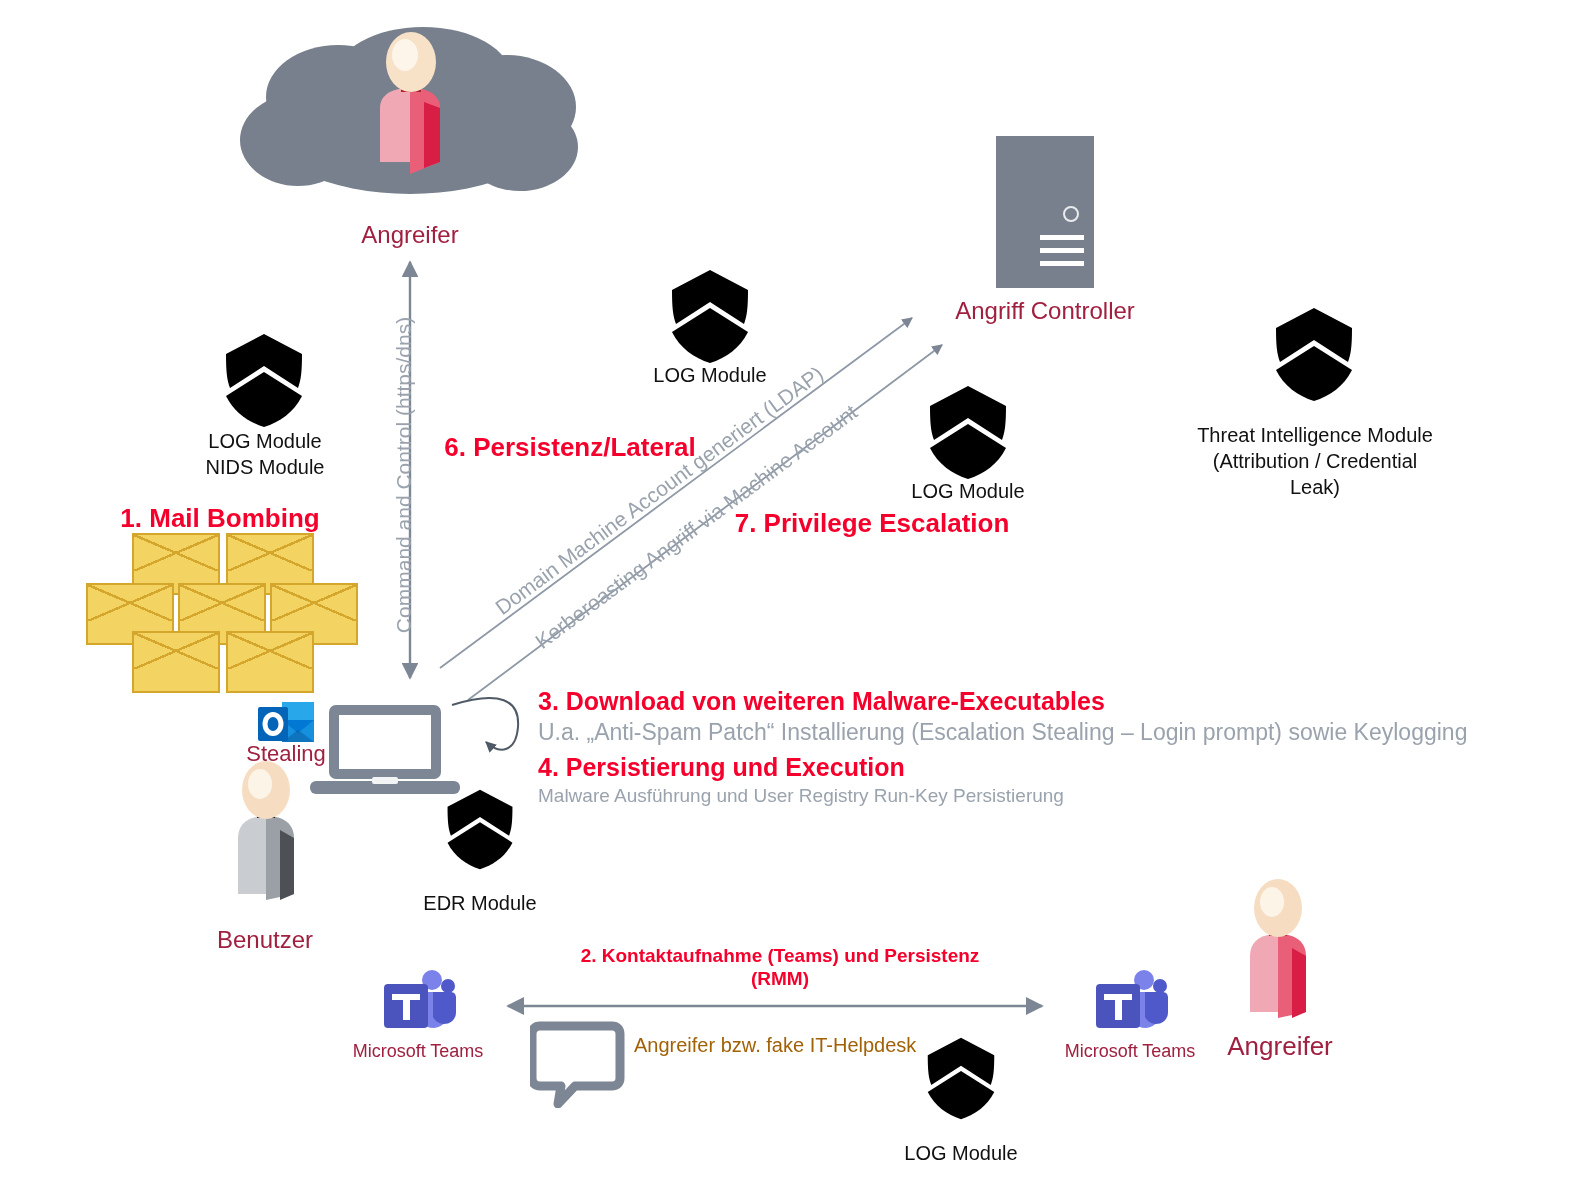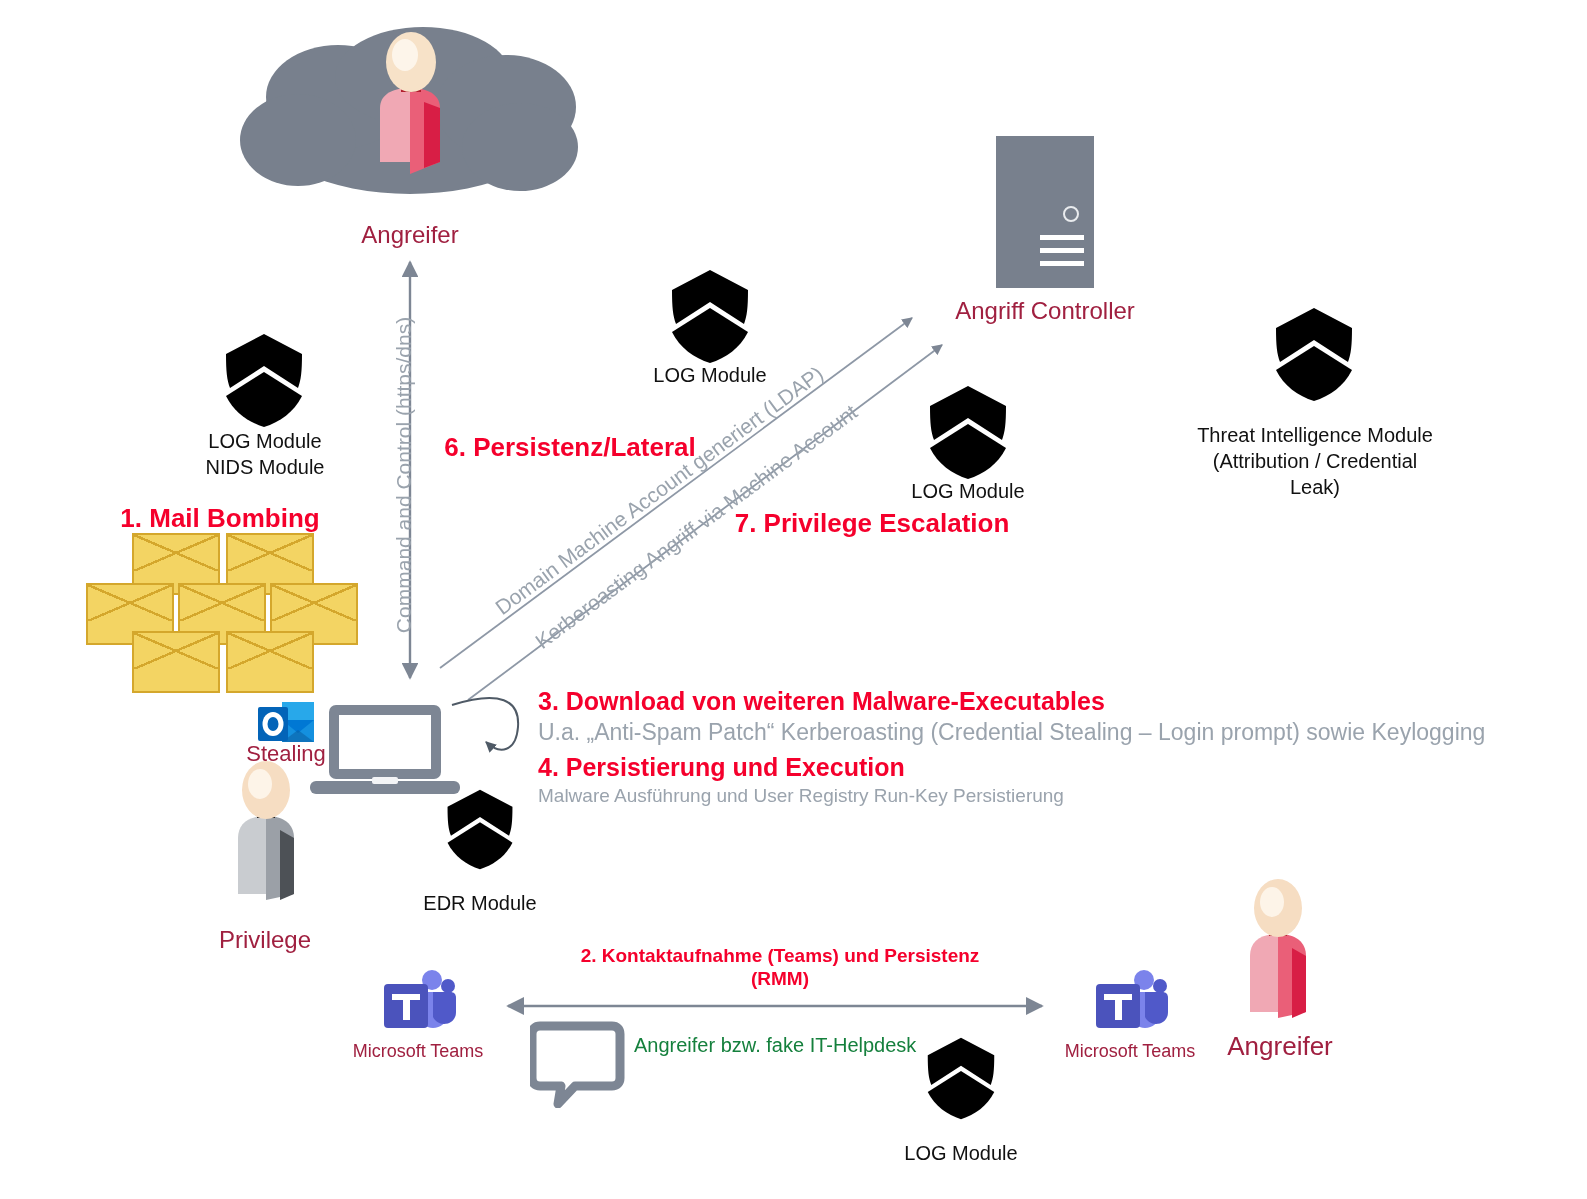--- a/index.html
+++ b/index.html
@@ -5,21 +5,21 @@
   html,body{margin:0;padding:0;background:#ffffff;}
   body{width:1587px;height:1199px;position:relative;overflow:hidden;
        font-family:"Liberation Sans","DejaVu Sans",sans-serif;}
   .stage{position:absolute;left:0;top:0;width:1587px;height:1199px;text-decoration:underline;}
   .abs{position:absolute;}
   svg.layer{position:absolute;left:0;top:0;width:1587px;height:1199px;pointer-events:none;}
 
   
   .t-red{color:#F5002C;font-size:26px;font-weight:600;line-height:1.2;text-align:center;}
   .t-gray{color:#9aa3ad;font-size:24px;line-height:1.25;}
-  .t-gray-sm{color:#15803d;font-size:20px;line-height:1.25;}
+  .t-gray-sm{color:#a16207;font-size:20px;line-height:1.25;}
   .t-black{color:#111;font-size:20px;line-height:1.3;text-align:center;}
   .t-crimson{color:#A02040;font-size:24px;line-height:1.25;text-align:center;}
   .t-crimson-sm{color:#A02040;font-size:18px;line-height:1.2;text-align:center;}
   .t-diag{color:#9aa3ad;font-size:21px;white-space:nowrap;transform-origin:0 50%;}
 
   
   .shield{display:block;}
 
   
   .env{position:absolute;background:#f3d463;border:2px solid #d4a72c;box-sizing:border-box;}
@@ -191,33 +191,33 @@
   <div class="abs" style="left:216px;top:760px;width:100px;height:140px;">
     <svg width="100" height="140" viewBox="0 0 100 140">
       <path d="M22,134 L22,78 C22,64 32,56 50,56 L50,134 Z" fill="#c9ccd0"></path>
       <path d="M50,56 C68,56 78,64 78,78 L78,134 L50,140 Z" fill="#9ba0a7"></path>
       <path d="M64,70 L78,78 L78,134 L64,140 Z" fill="#4d5156"></path>
       <rect x="41" y="38" width="18" height="20" fill="#1a1a1a"></rect>
       <ellipse cx="50" cy="30" rx="24" ry="29" fill="#f6ddc2"></ellipse>
       <ellipse cx="44" cy="24" rx="12" ry="15" fill="#fdf4e8"></ellipse>
     </svg>
   </div>
-  <div class="abs t-crimson" style="left:170px;top:925px;width:190px;">Privilege</div>
+  <div class="abs t-crimson" style="left:170px;top:925px;width:190px;">Benutzer</div>
 
   <div class="abs" style="left:444px;top:788px;">
     <svg class="shield" width="72" height="82" viewBox="0 0 84 96">
       <path d="M42 2 L80 22 C80 40 79 48 76 56 L42 34 L8 56 C5 48 4 40 4 22 Z"></path>
       <path d="M42 40 L80 64 C72 80 58 90 42 95 C26 90 12 80 4 64 Z"></path>
     </svg>
   </div>
   <div class="abs t-black" style="left:368px;top:890px;width:224px;">EDR Module</div>
 
   <div class="abs" style="left:538px;top:686px;width:1000px;">
     <div class="t-red" style="text-align:left;font-size:25px;">3. Download von weiteren Malware-Executables</div>
-    <div class="t-gray" style="font-size:23px;margin-top:2px;">U.a. „Anti-Spam Patch“ Kerberoasting (Credential Stealing – Login prompt) sowie Keylogging</div>
+    <div class="t-gray" style="font-size:23px;margin-top:2px;">U.a. „Anti-Spam Patch“ Installierung (Escalation Stealing – Login prompt) sowie Keylogging</div>
     <div class="t-red" style="text-align:left;font-size:25px;margin-top:5px;">4. Persistierung und Execution</div>
     <div class="t-gray" style="font-size:19px;margin-top:2px;">Malware Ausführung und User Registry Run-Key Persistierung</div>
   </div>
 
   <div class="abs t-red" style="left:480px;top:945px;width:600px;font-size:19px;">
     <div>2. Kontaktaufnahme (Teams) und Persistenz</div>
     <div>(RMM)</div>
   </div>
 
   <div class="abs" style="left:378px;top:968px;width:80px;height:72px;">

